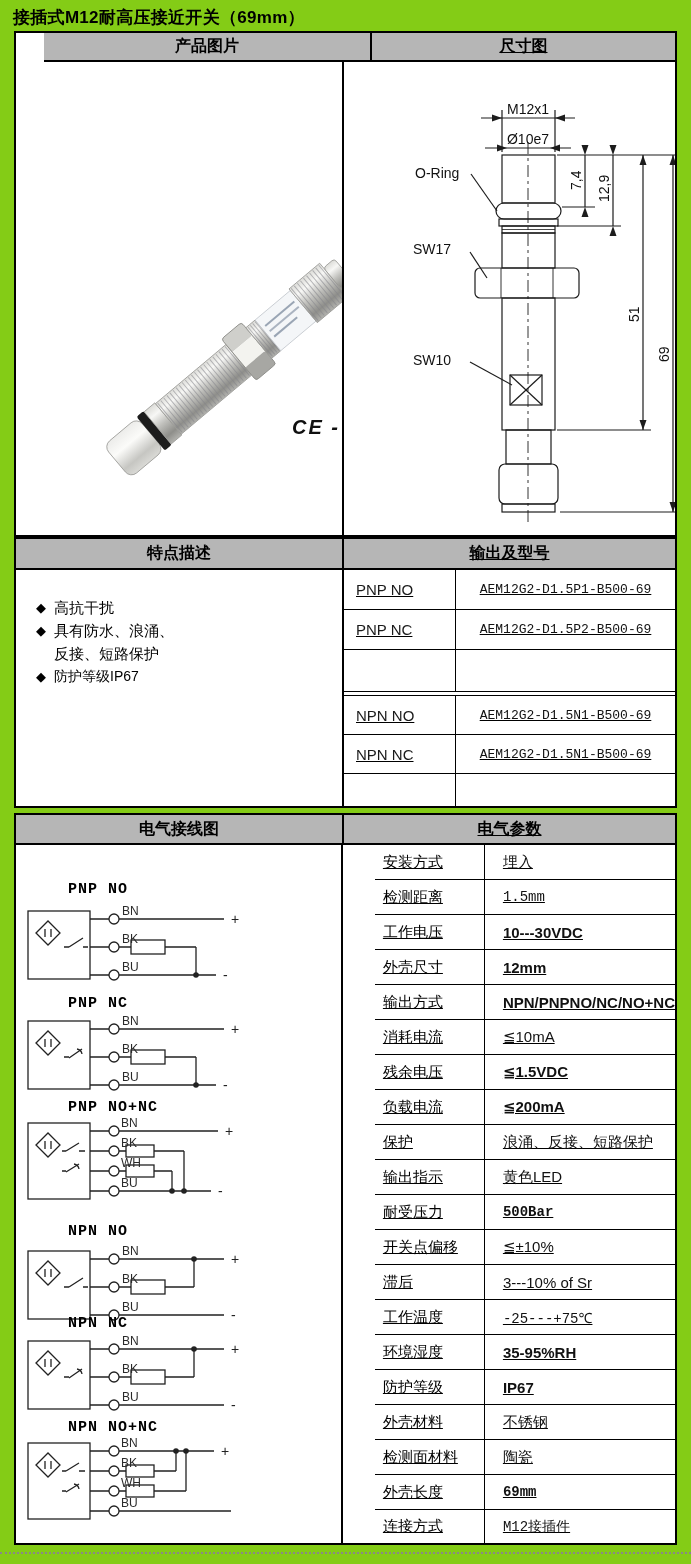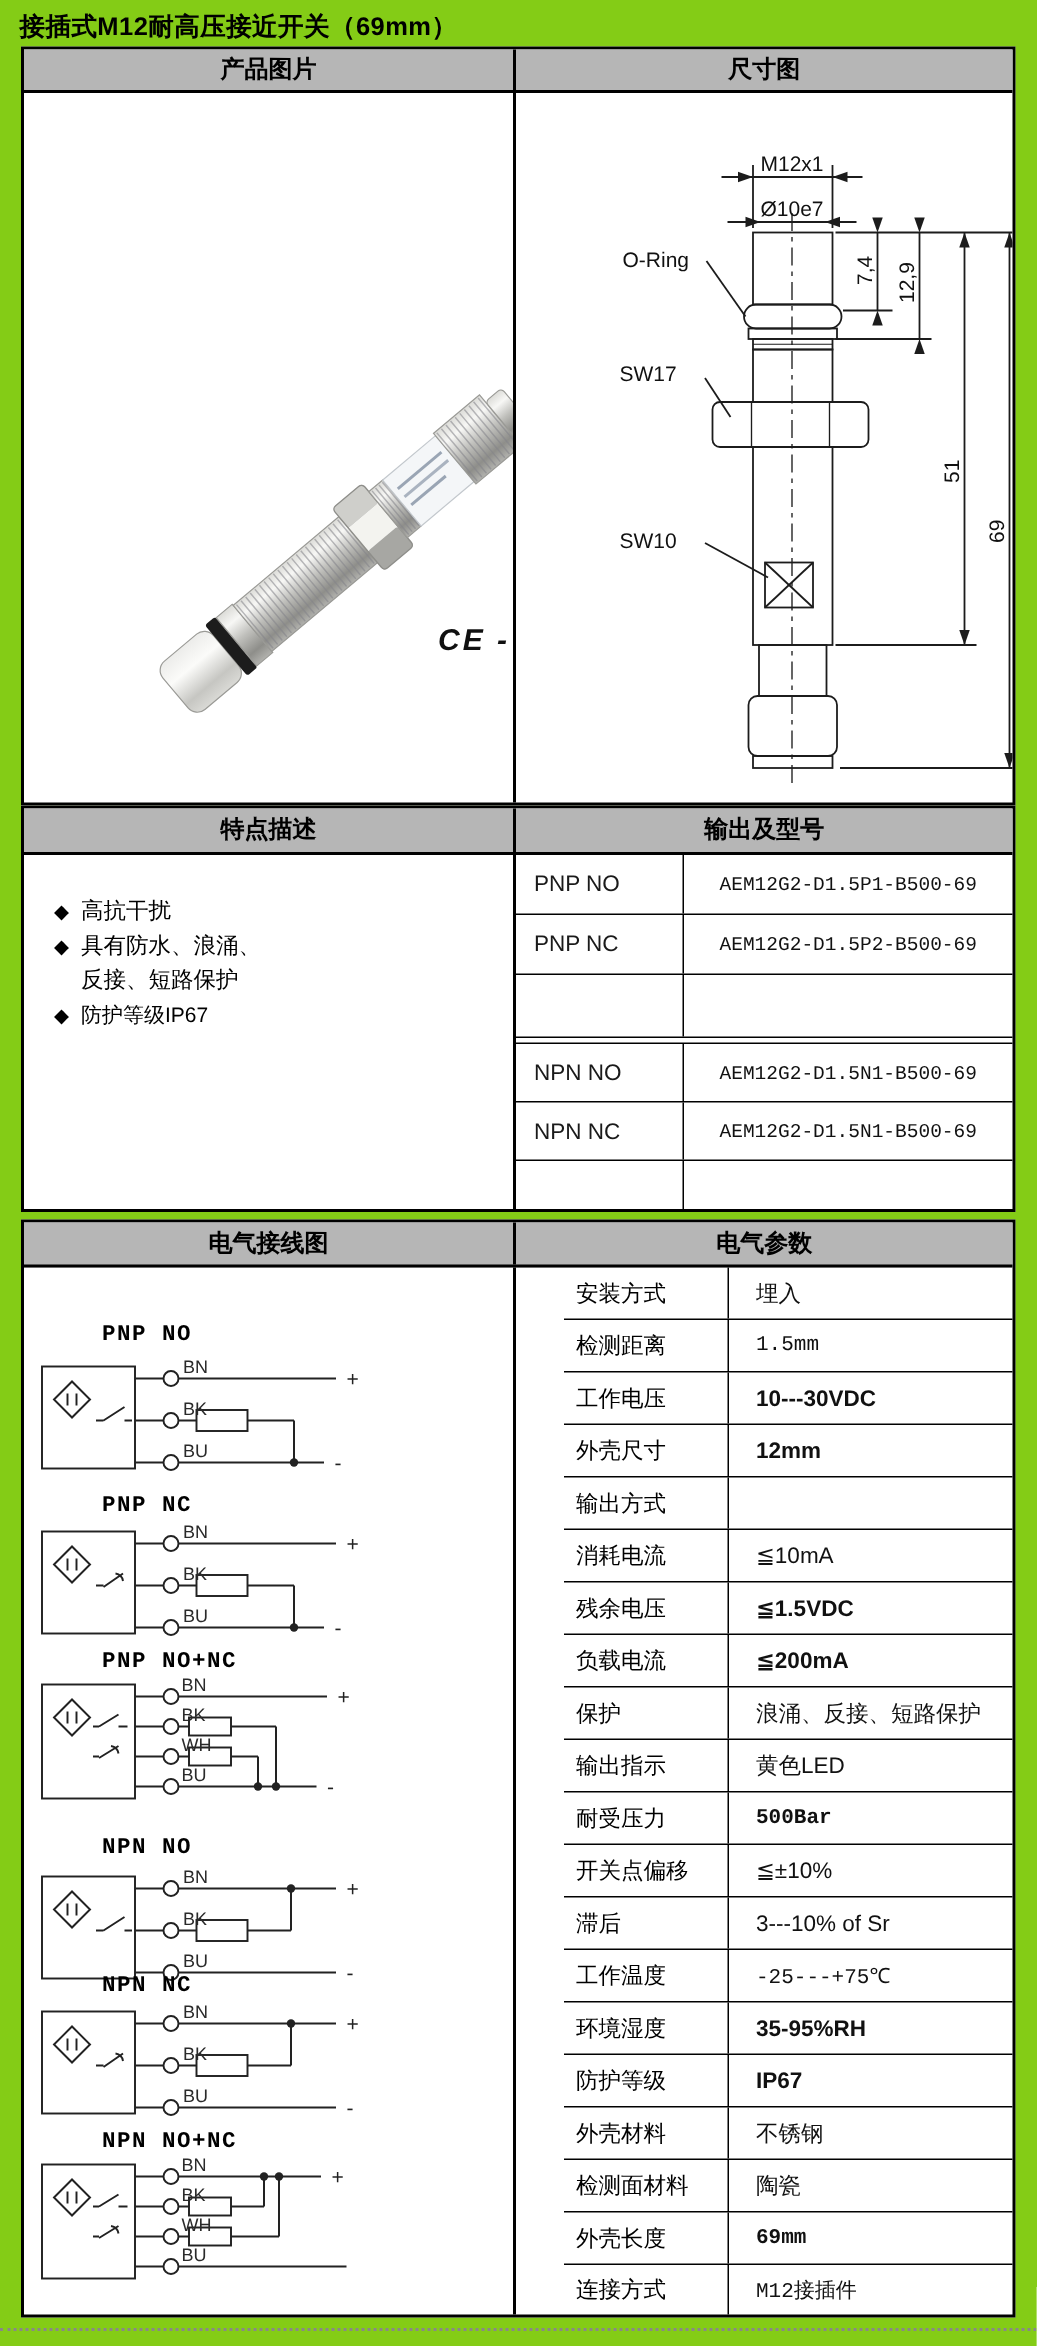--- a/index.html
+++ b/index.html
@@ -4,24 +4,24 @@
 <style>
   * { box-sizing: border-box; margin: 0; padding: 0; }
   body { background: #fff; font-family: "Liberation Sans", "DejaVu Sans", sans-serif; }
   .page { position: relative; width: 691px; height: 1564px; background: #84cc16; color: #000; overflow: hidden; }
   .title { position: absolute; left: 13px; top: 6px; font-size: 17px; font-weight: bold; letter-spacing: .3px; }
   .sec { position: absolute; left: 14px; width: 663px; border: 2px solid #000; background: #fff; }
   .s1 { top: 31px; height: 506px; }
   .s2 { top: 537px; height: 271px; }
   .s3 { top: 813px; height: 732px; }
   .hdr { display: flex; background: #b6b6b6; border-bottom: 2px solid #000; }
-  .s1 .hdr { height: 29px; } .s2 .hdr { height: 31px; } .s3 .hdr { height: 30px; }
+  .s1 .hdr { height: 29px; margin-left: 28px; } .s2 .hdr { height: 31px; } .s3 .hdr { height: 30px; }
   .hcell { display: flex; align-items: center; justify-content: center; font-weight: bold; font-size: 16px; }
   .cl { width: 328px; border-right: 2px solid #000; }
-  .cr { flex: 1; }
+  .cr { flex: 1; text-decoration: underline; }
   .bod { display: flex; }
   .s1 .bod { height: 473px; } .s2 .bod { height: 236px; } .s3 .bod { height: 698px; }
   .pcell { position: relative; overflow: hidden; padding-left: 41px; }
   
   .feat { padding: 26px 0 0 20px; font-size: 15px; line-height: 23px; }
   .fi { display: flex; }
   .fb { font-size: 13px; margin-right: 8px; line-height: 23px; }
   .ft { width: 134px; }
   .ft-ip { font-size: 14px; }
   
@@ -394,20 +394,21 @@
         <div class="prow">
           <div class="plb">工作电压</div>
           <div class="pvl vb">10---30VDC</div>
         </div>
         <div class="prow">
           <div class="plb">外壳尺寸</div>
           <div class="pvl vb">12mm</div>
         </div>
         <div class="prow">
           <div class="plb">输出方式</div>
+          <div class="pvl vb">NPN/PNPNO/NC/NO+NC</div>
         </div>
         <div class="prow">
           <div class="plb">消耗电流</div>
           <div class="pvl">≦10mA</div>
         </div>
         <div class="prow">
           <div class="plb">残余电压</div>
           <div class="pvl vb">≦1.5VDC</div>
         </div>
         <div class="prow">

